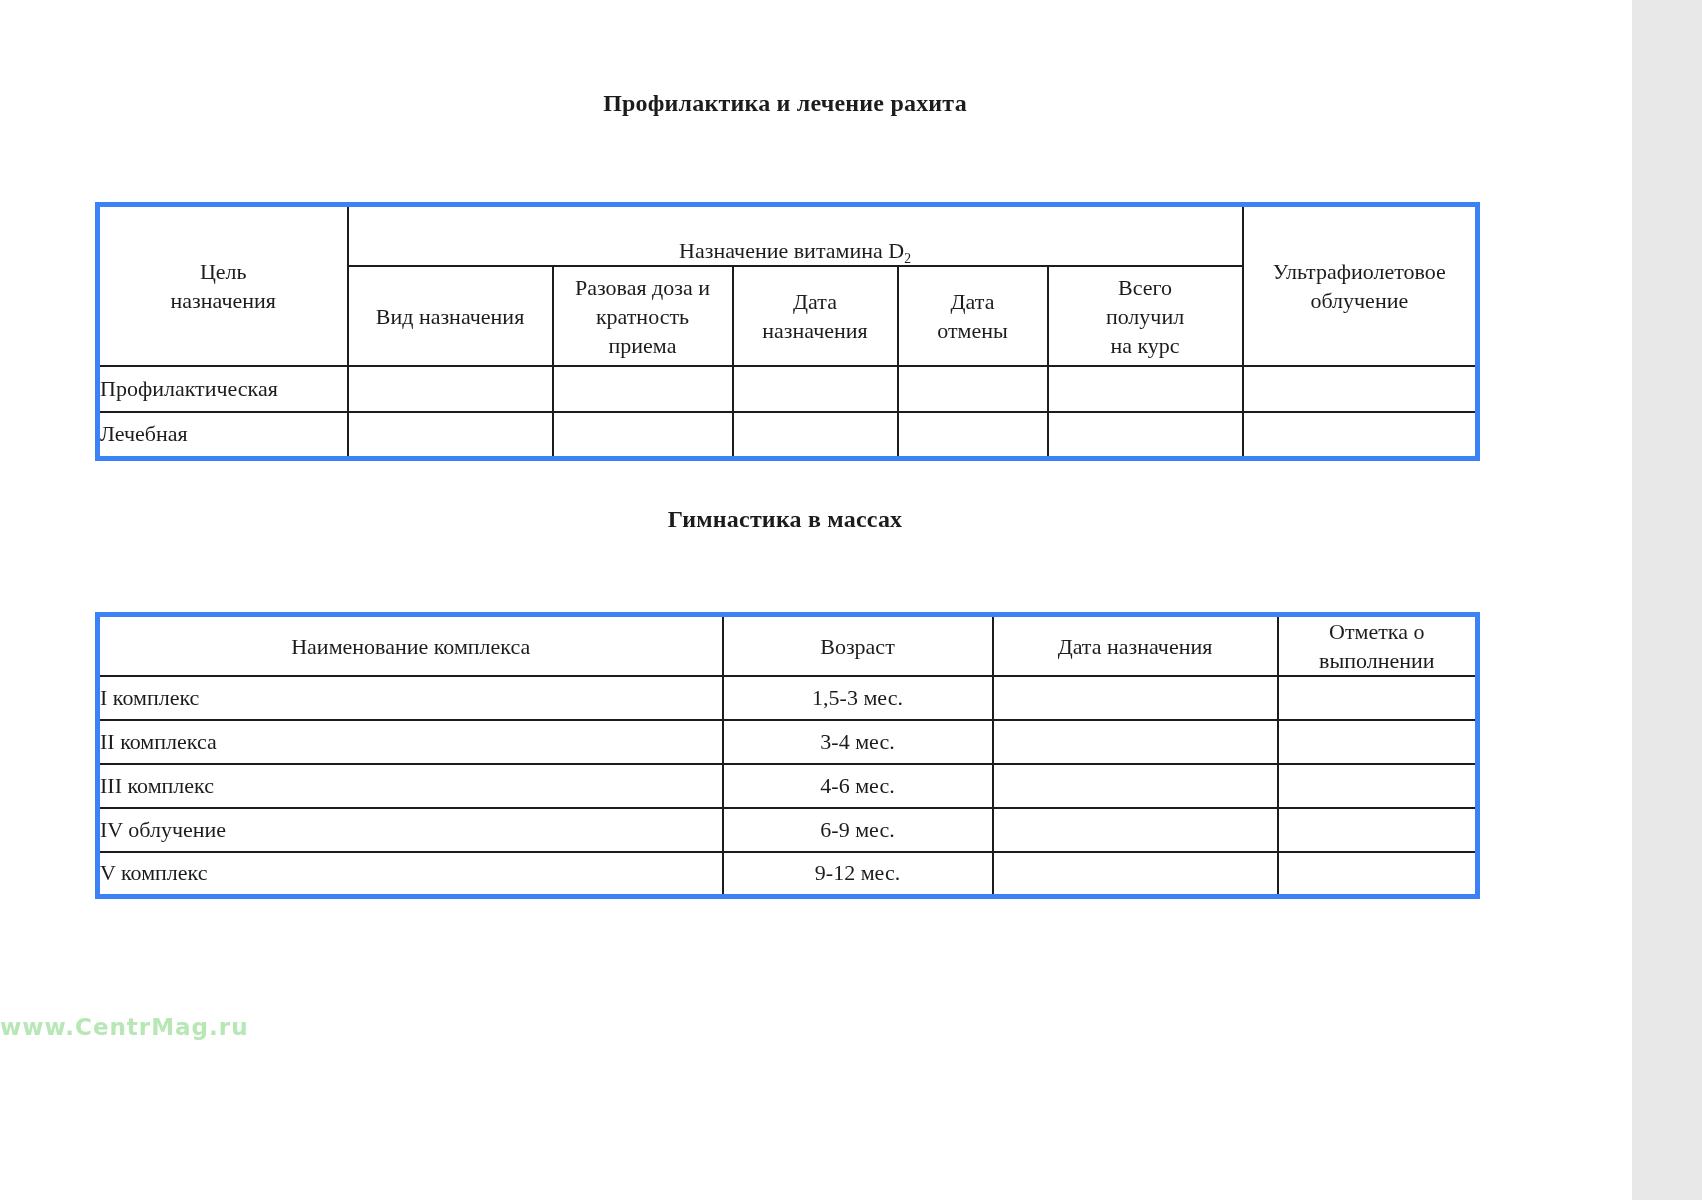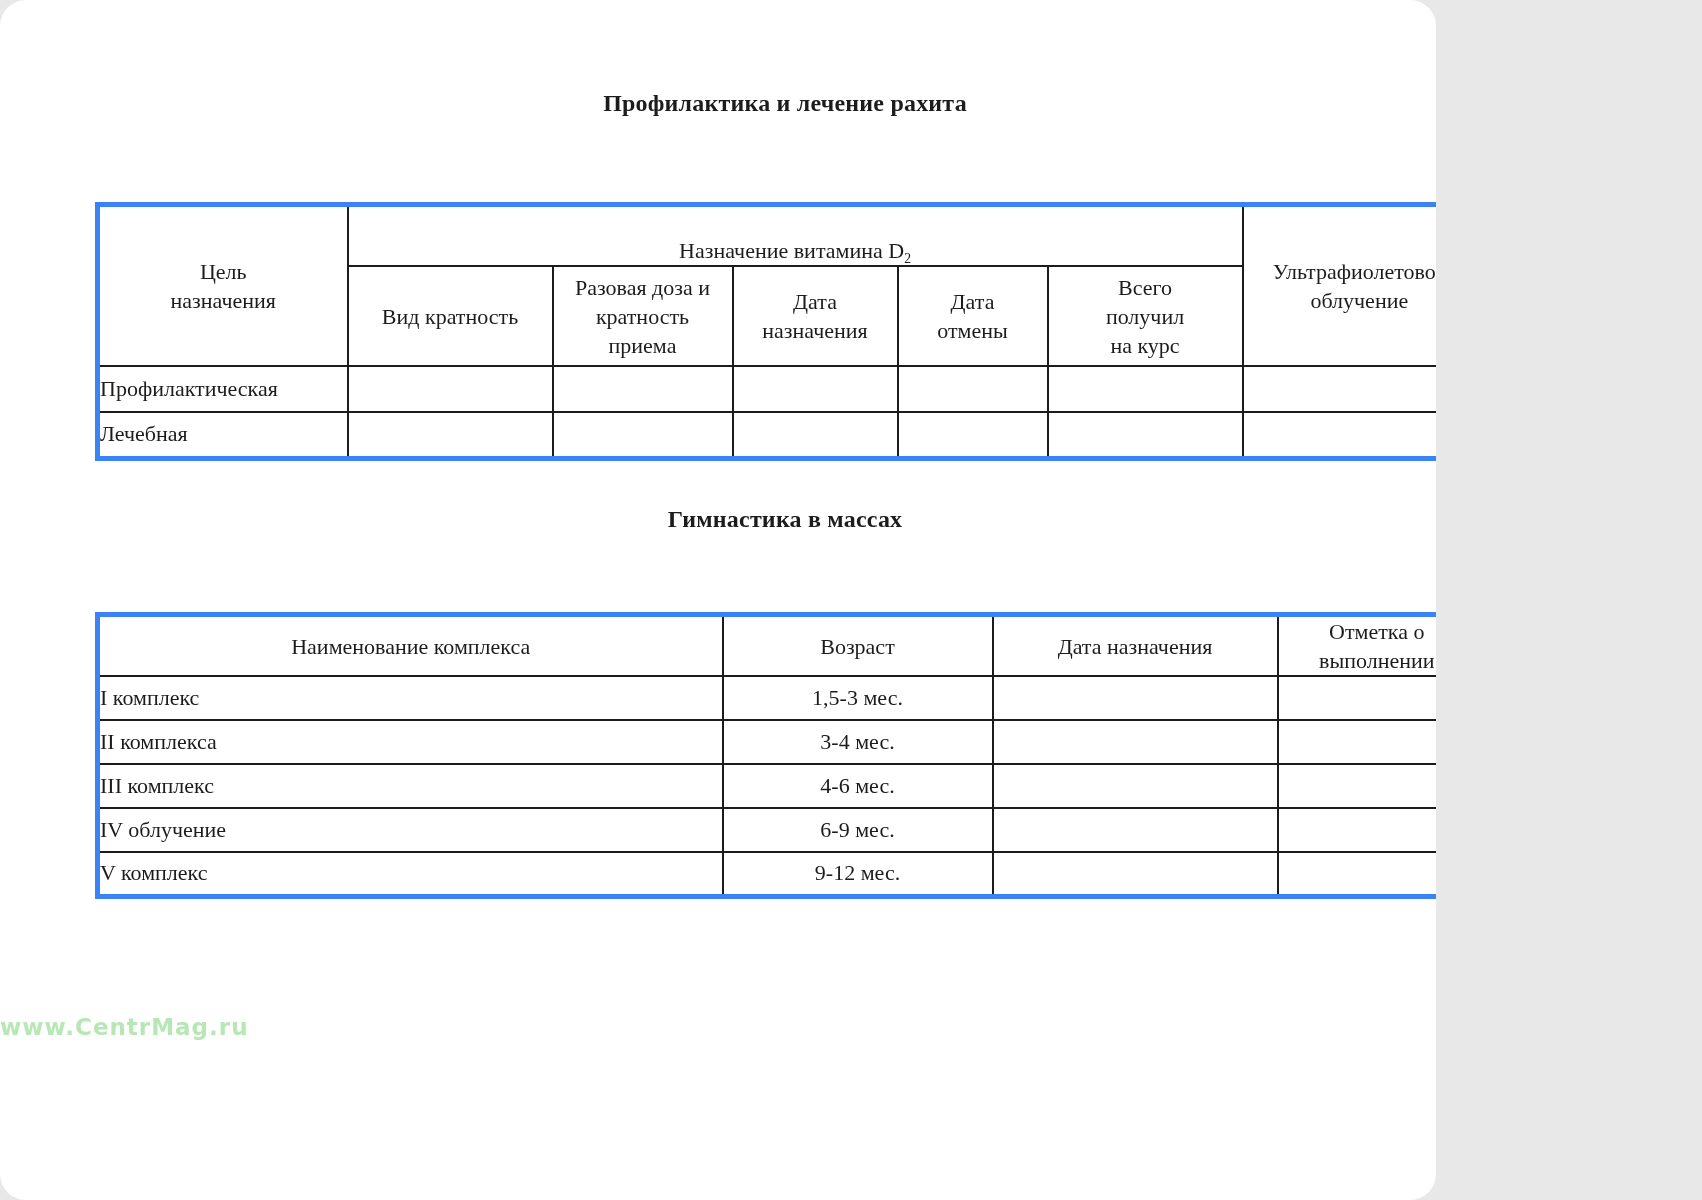--- a/index.html
+++ b/index.html
@@ -1,24 +1,23 @@
 <!DOCTYPE html>
 <html><head>
 <meta charset="utf-8">
 <style>
   html, body { margin: 0; padding: 0; background: #e8e8e8; }
   .page {
     position: relative;
-    width: 1436px;
+    width: 1632px;
     height: 1200px;
     background: #ffffff;
     font-family: "Liberation Serif", serif;
     color: #1c1c1c;
     overflow: hidden;
-    border-radius: 26px;
   }
   .doc-title {
     position: absolute;
     left: 95px;
     width: 1380px;
     text-align: center;
     font-weight: bold;
     font-size: 24px;
     letter-spacing: 0.2px;
   }
@@ -102,21 +101,21 @@
       <tr class="hr1">
         <th rowspan="2">Цель
 назначения</th>
         <th colspan="5">
           <span>Назначение витамина D</span><sub class="vit-sub">2</sub>
         </th>
         <th rowspan="2">Ультрафиолетовое
 облучение</th>
       </tr>
       <tr class="hr2">
-        <th>Вид кратность</th>
+        <th>Вид назначения</th>
         <th>Разовая доза и
 кратность
 приема</th>
         <th>Дата
 назначения</th>
         <th>Дата
 отмены</th>
         <th>Всего
 получил
 на курс</th>

